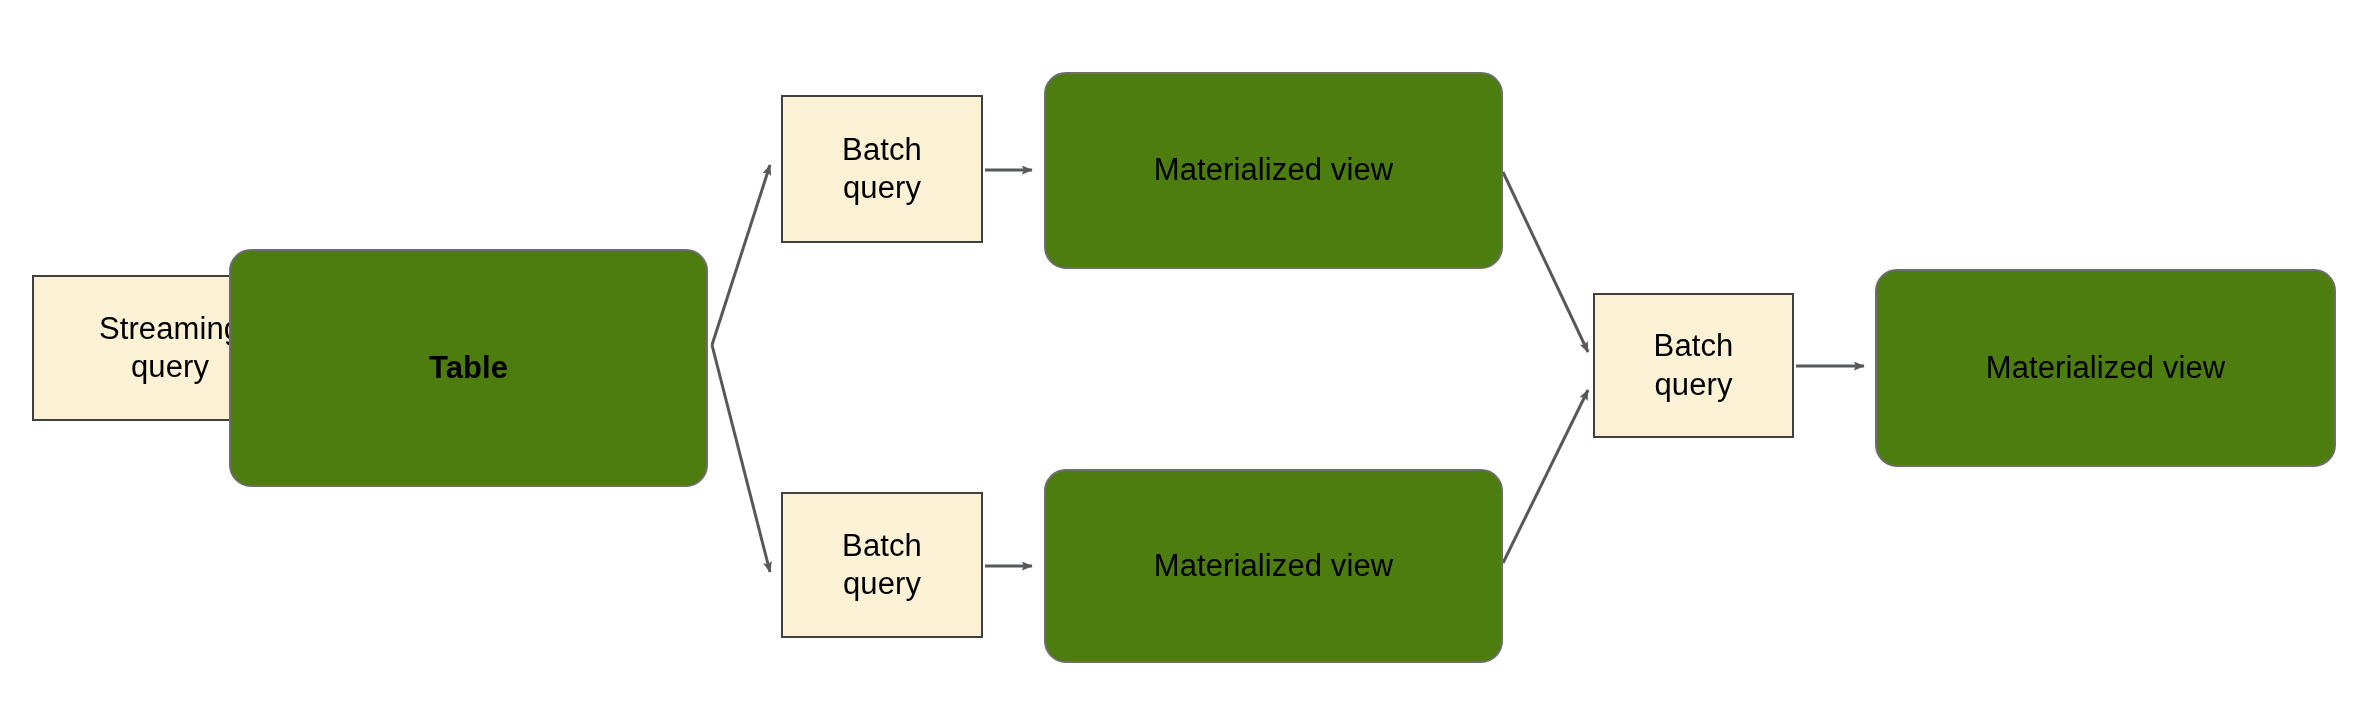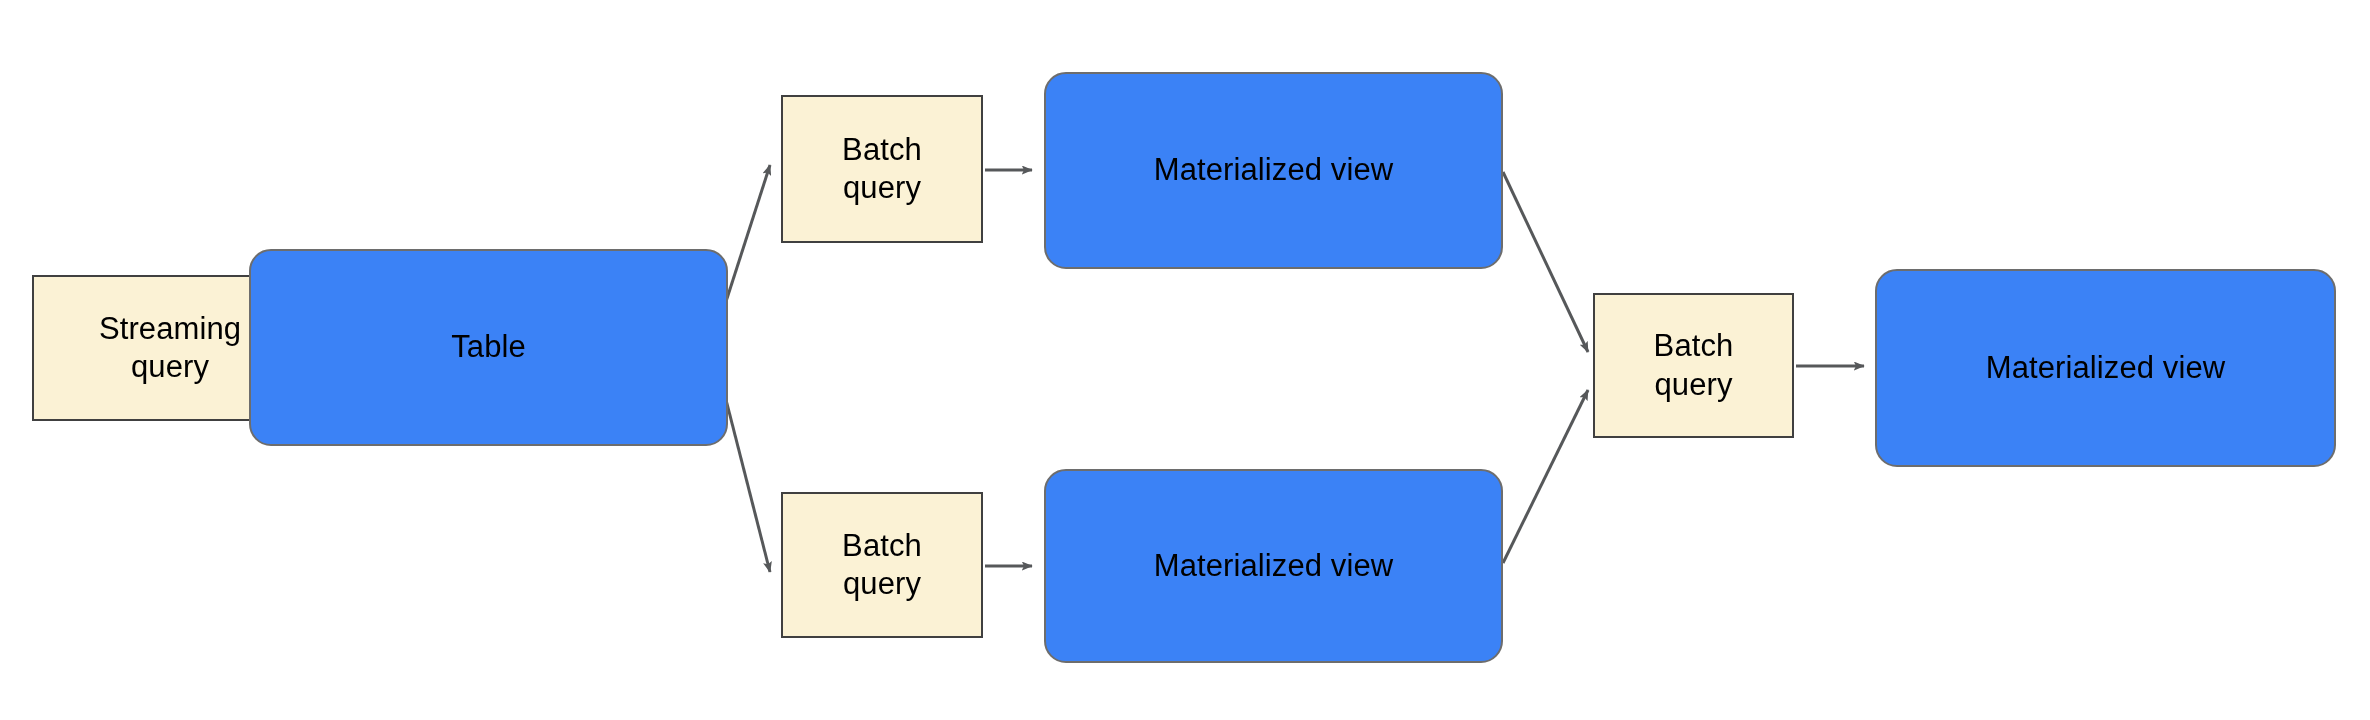--- a/index.html
+++ b/index.html
@@ -37,21 +37,21 @@
     letter-spacing: 0.1px;
     z-index: 2;
     white-space: pre-line;
   }
   .node.process {
     background: #fbf2d5;
     border: 2px solid #404040;
     border-radius: 0;
   }
   .node.store {
-    background: #3b82f6;
+    background: #4d7c0f;
     border: 2px solid #6d6d6d;
     border-radius: 22px;
   }
   .node-label {
     display: block;
     padding: 0 6px;
   }
 </style>
 </head>
 <body>
@@ -74,21 +74,21 @@
       <path d="M 1503 563 L 1588 390"></path>
       <path d="M 1796 366 L 1864 366"></path>
     </g>
   </svg>
 
   <div class="node process" style="left:32px; top:275px; width:276px; height:146px;">
     <span class="node-label">Streaming
 query</span>
   </div>
 
-  <div class="node store" style="left:249px; top:249px; width:479px; height:197px;">
+  <div class="node store" style="left:229px; top:249px; width:479px; height:238px;font-weight:bold;">
     <span class="node-label">Table</span>
   </div>
 
   <div class="node process" style="left:781px; top:95px; width:202px; height:148px;">
     <span class="node-label">Batch
 query</span>
   </div>
 
   <div class="node store" style="left:1044px; top:72px; width:459px; height:197px;">
     <span class="node-label">Materialized view</span>

